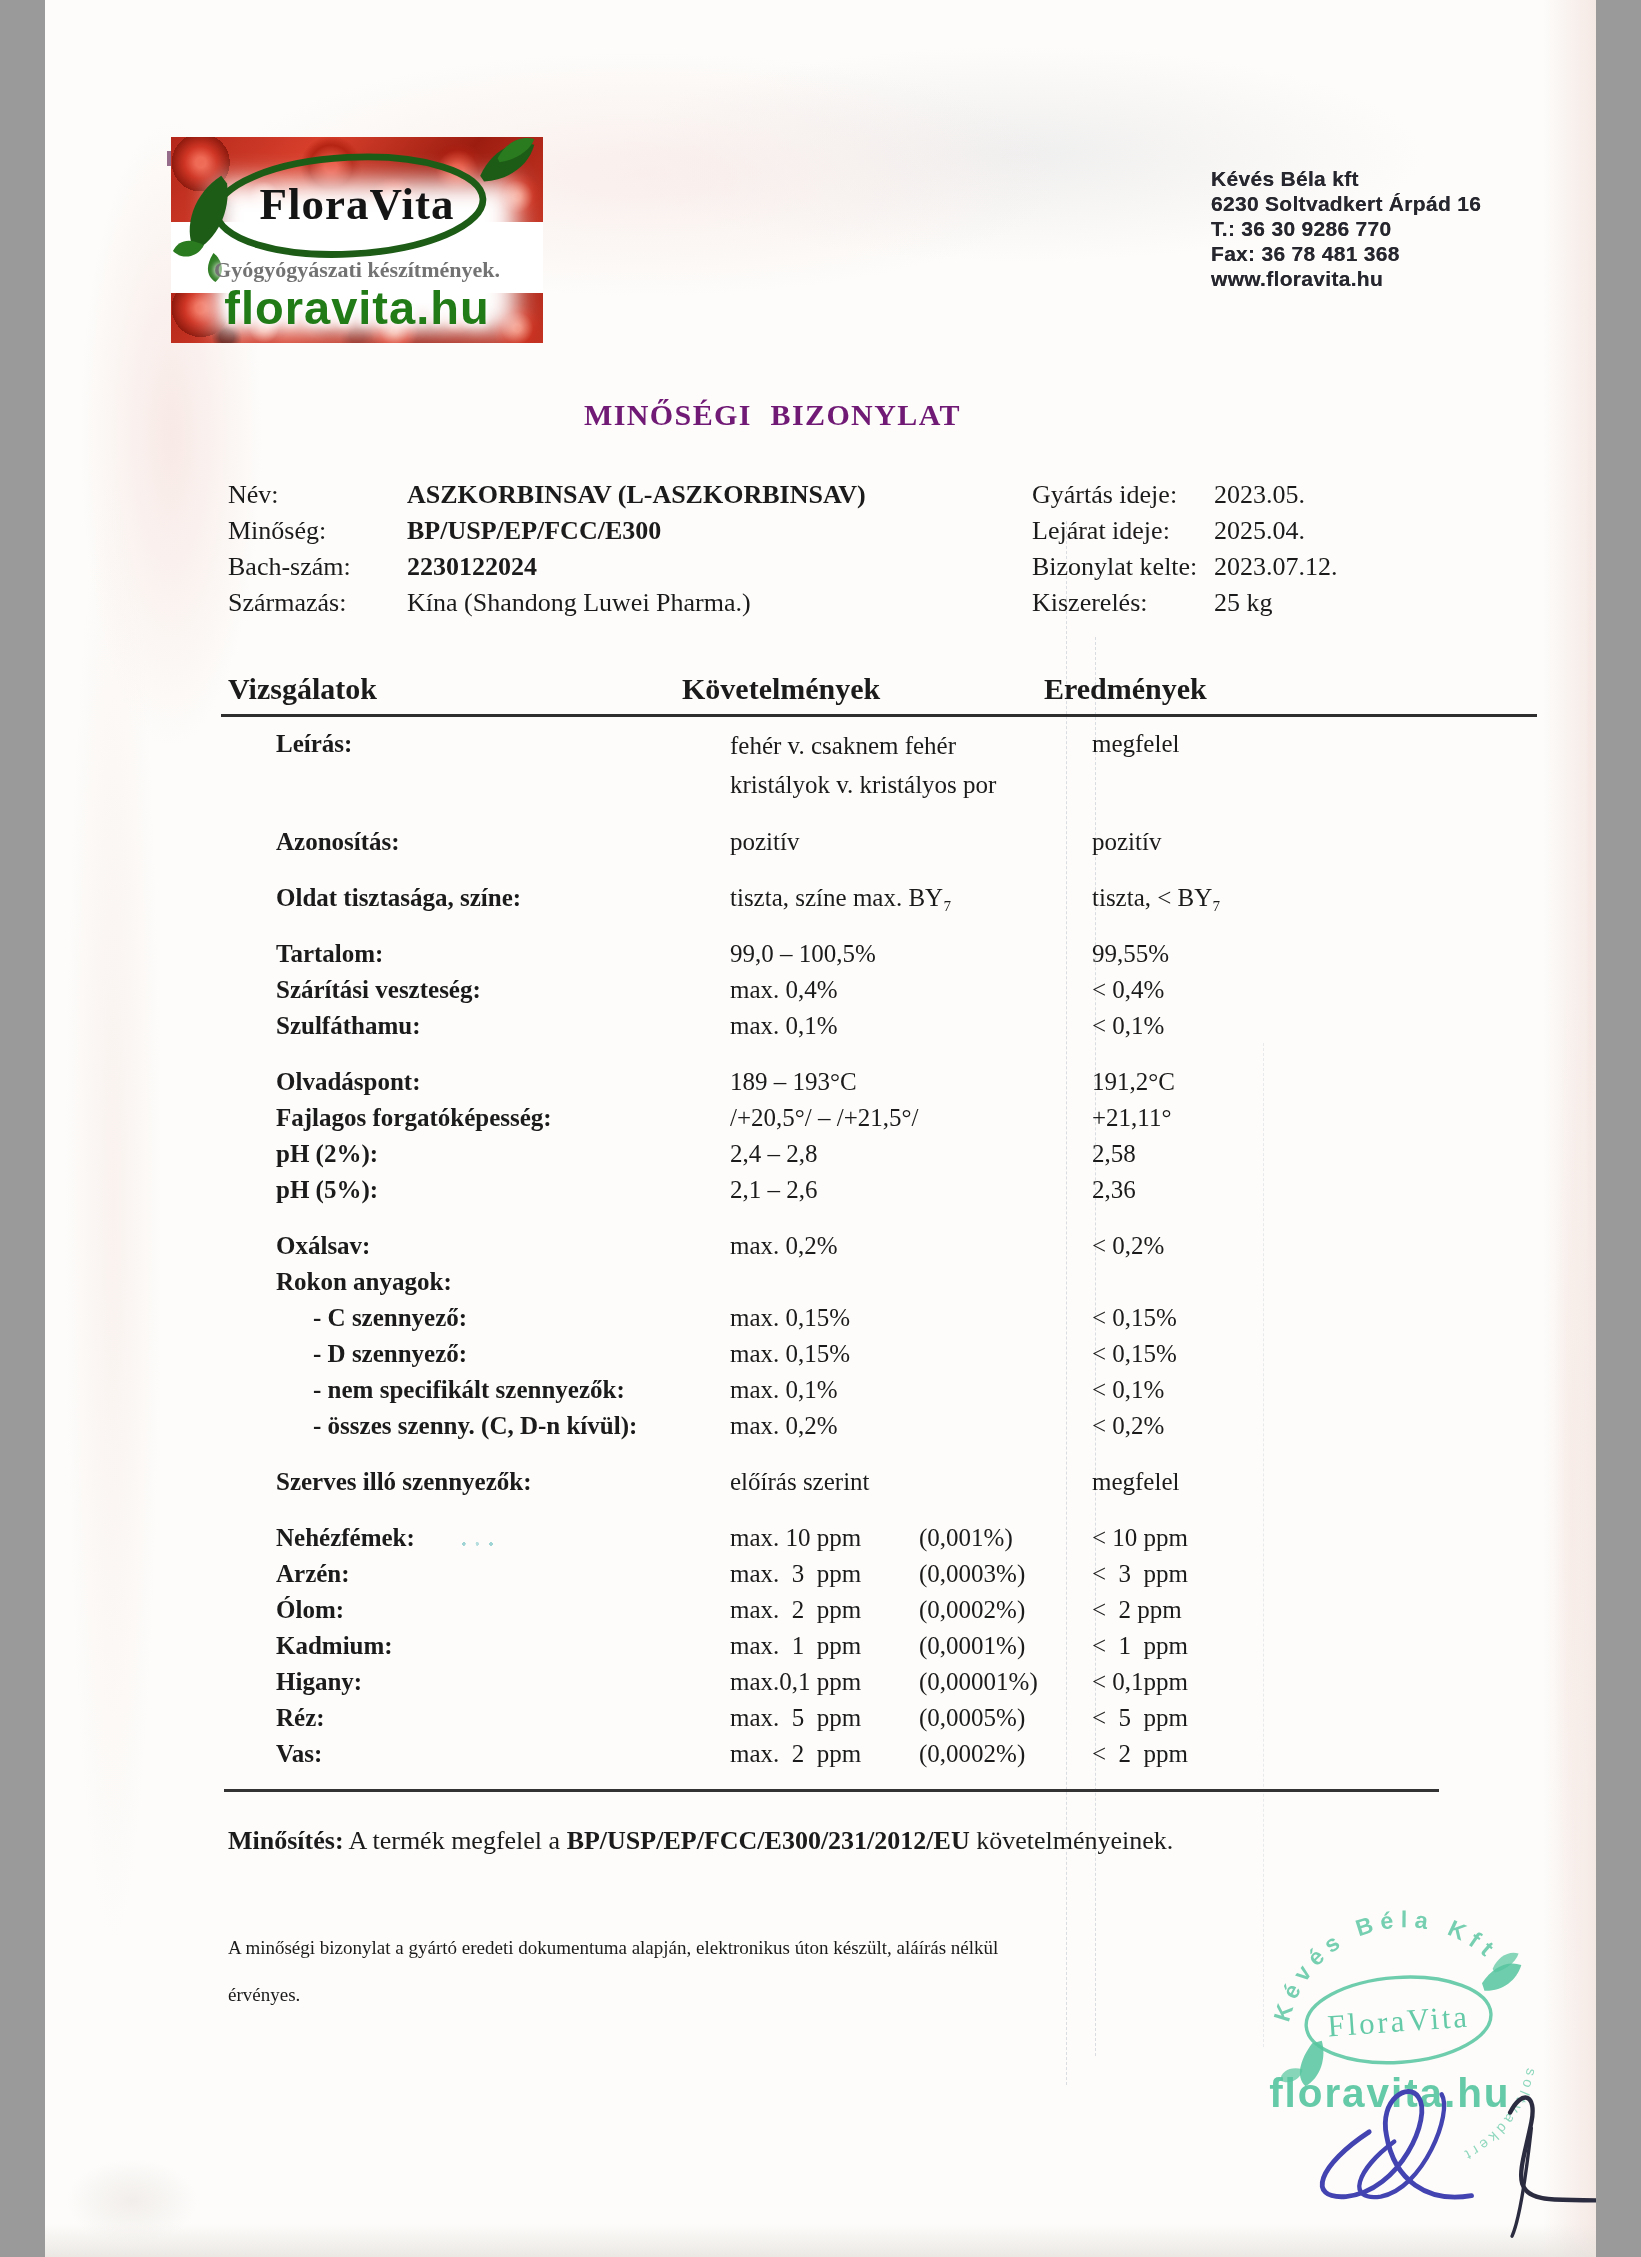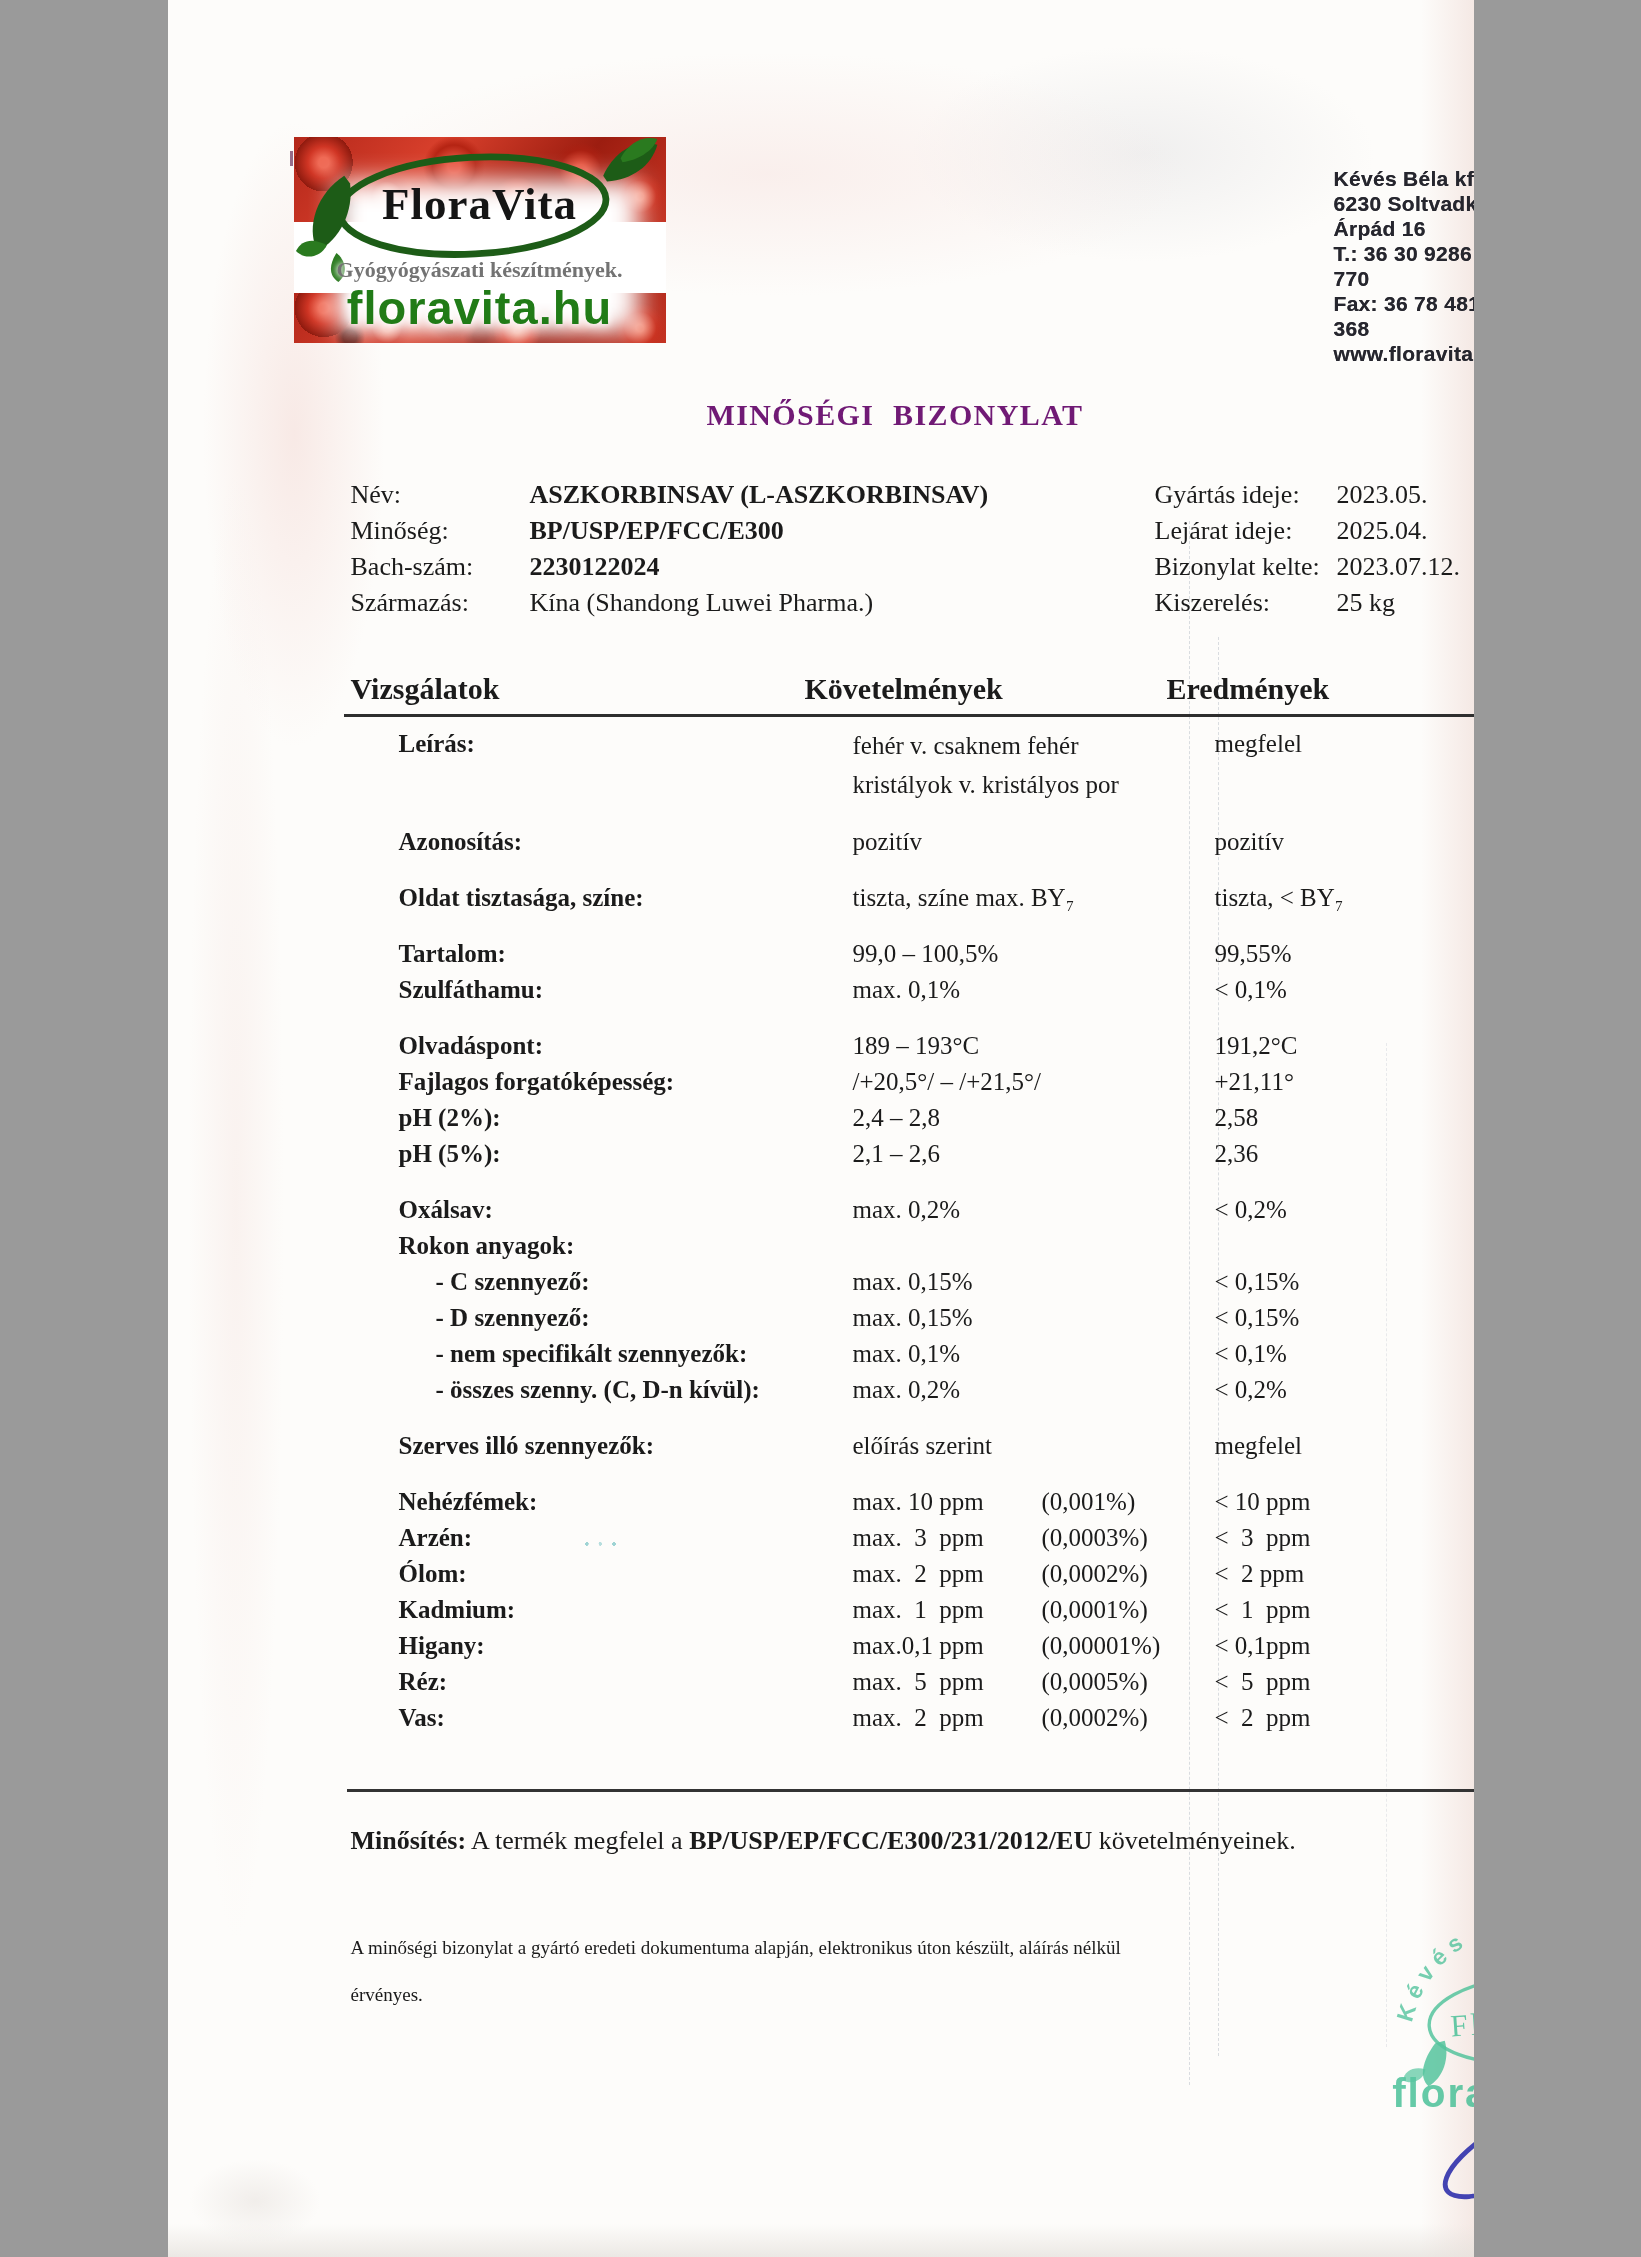--- a/index.html
+++ b/index.html
@@ -1,17 +1,17 @@
 <!DOCTYPE html>
 <html><head>
 <meta charset="utf-8">
 <style>
   html,body{margin:0;padding:0;background:#9a9a9a;}
   .page{
-    position:relative;width:1306px;height:2257px;margin:0 auto;
+    position:relative;width:1551px;height:2257px;margin:0 auto;
     background:#fdfcfa;overflow:hidden;
     font-family:"Liberation Serif", serif;color:#1b1b1b;
   }
   
   .scan-blobs{position:absolute;inset:0;pointer-events:none;
     background:
       radial-gradient(closest-side at 126px 434px, rgba(247,230,226,.85), rgba(247,230,226,0) 72%),
       radial-gradient(closest-side at 599px 174px, rgba(248,233,230,.7), rgba(248,233,230,0) 70%),
       radial-gradient(closest-side at 975px 154px, rgba(215,215,218,.35), rgba(215,215,218,0) 70%),
       radial-gradient(closest-side at 68px 1207px, rgba(246,232,228,.5), rgba(246,232,228,0) 70%),
@@ -211,20 +211,25 @@
       <div class="t-req"><span class="req-main">tiszta, színe max. BY₇</span><span class="req-pct"></span></div>
       <div class="t-res">tiszta, &lt; BY₇</div>
     </div>
 
     <div class="t-row gap">
       <div class="t-label">Tartalom:</div>
       <div class="t-req"><span class="req-main">99,0 – 100,5%</span><span class="req-pct"></span></div>
       <div class="t-res">99,55%</div>
     </div>
 
+    <div class="t-row">
+      <div class="t-label">Szárítási veszteség:</div>
+      <div class="t-req"><span class="req-main">max. 0,4%</span><span class="req-pct"></span></div>
+      <div class="t-res">&lt; 0,4%</div>
+    </div>
 
     <div class="t-row">
       <div class="t-label">Szulfáthamu:</div>
       <div class="t-req"><span class="req-main">max. 0,1%</span><span class="req-pct"></span></div>
       <div class="t-res">&lt; 0,1%</div>
     </div>
 
     <div class="t-row gap">
       <div class="t-label">Olvadáspont:</div>
       <div class="t-req"><span class="req-main">189 – 193°C</span><span class="req-pct"></span></div>

